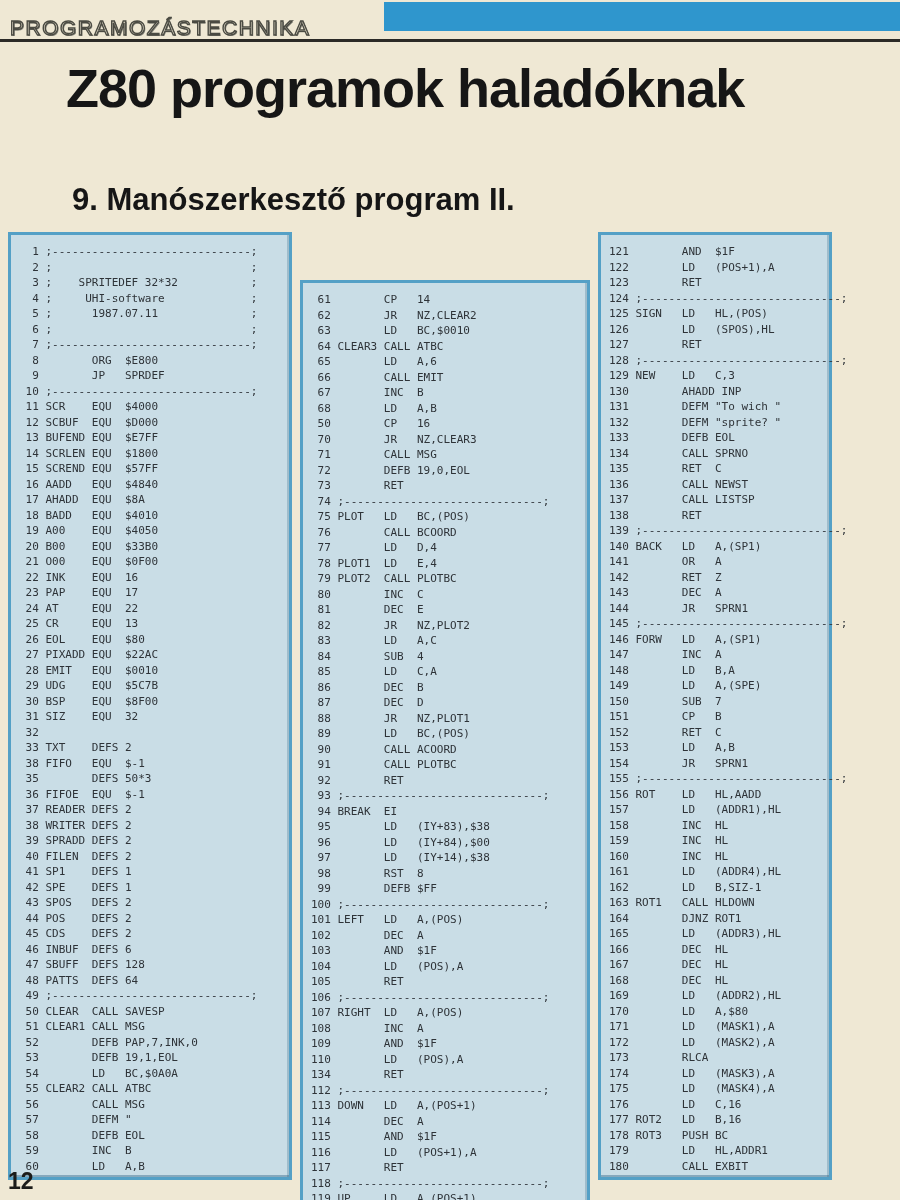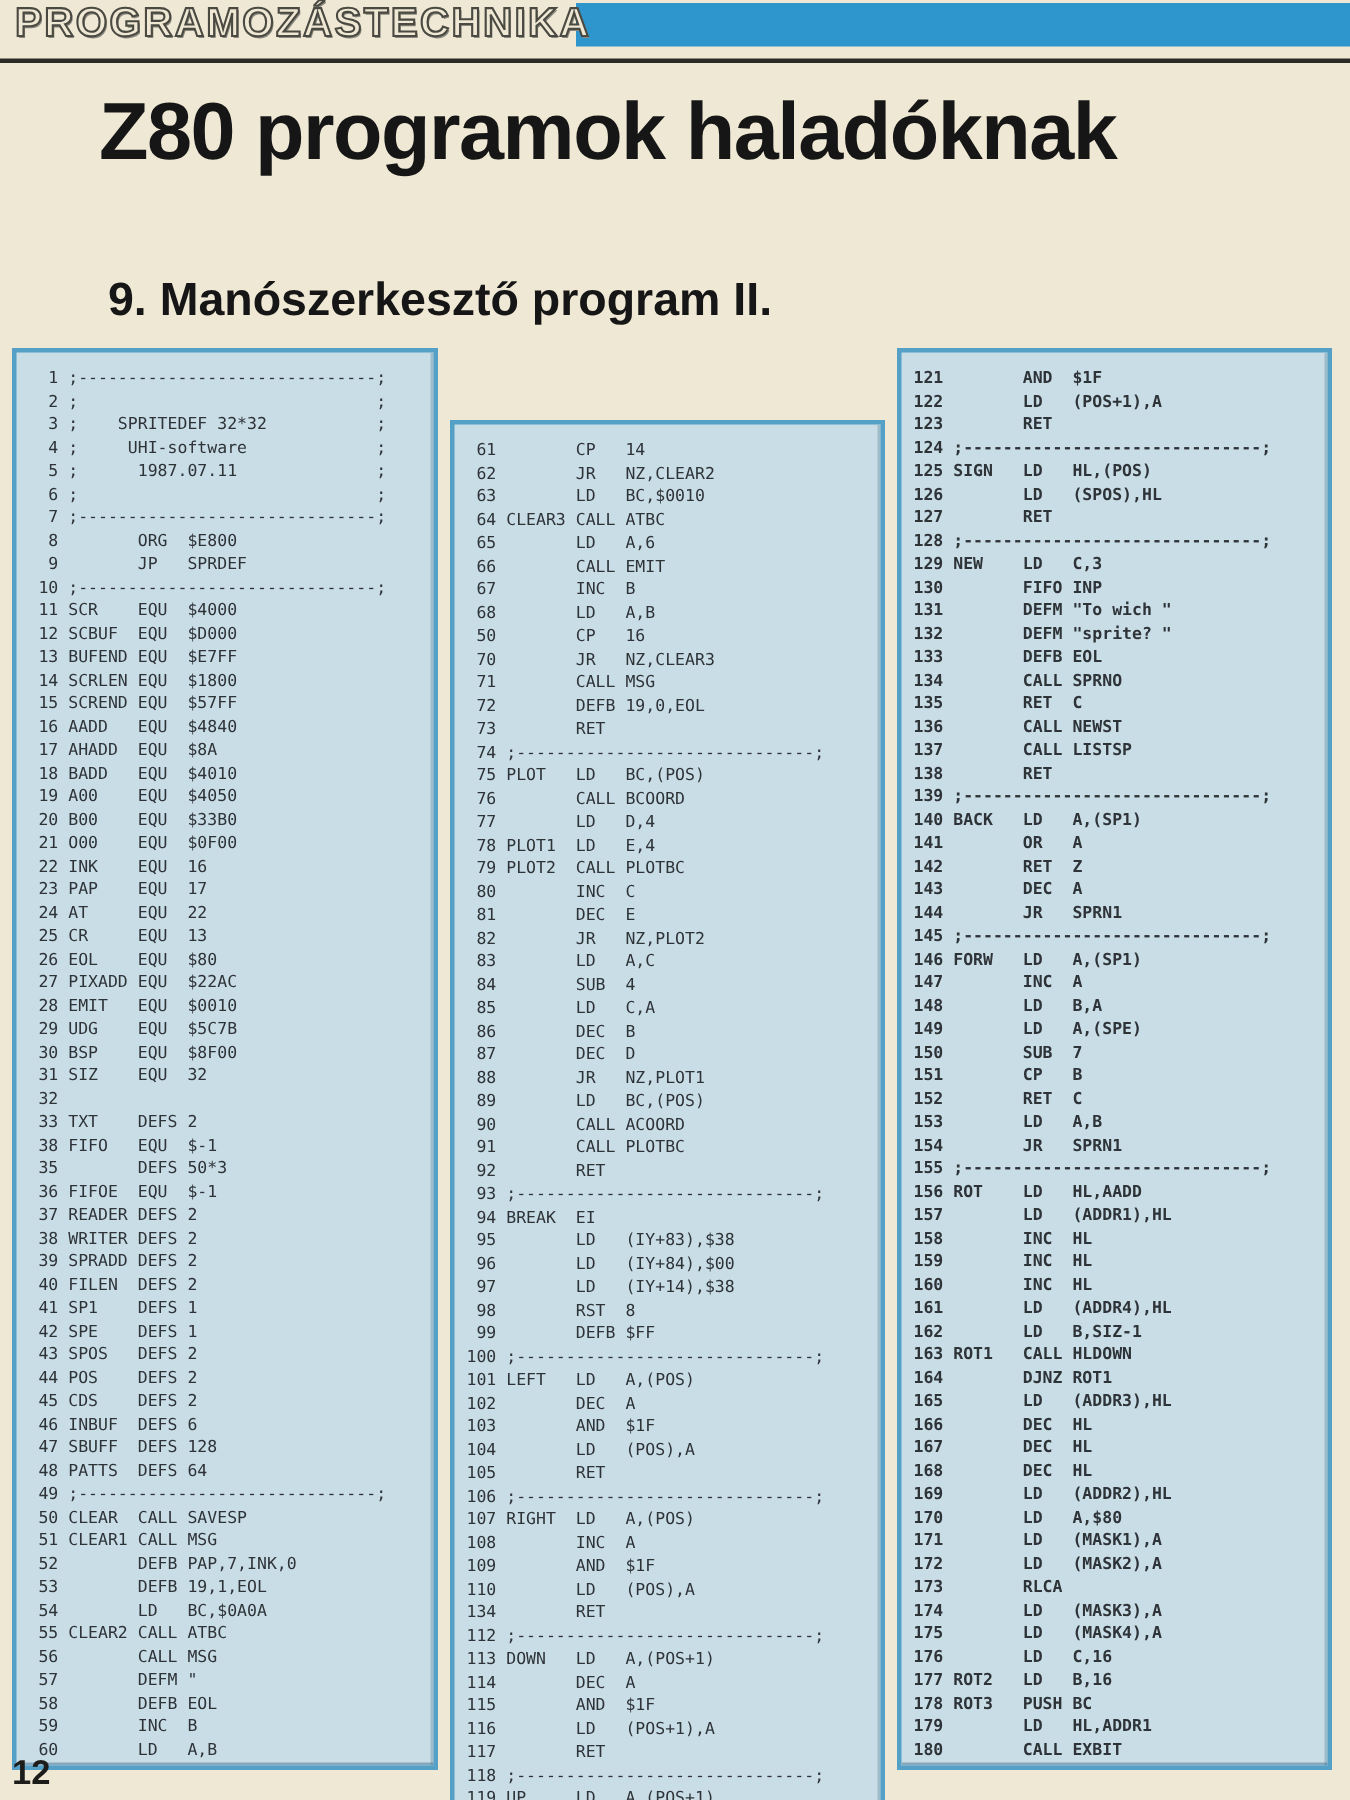--- a/index.html
+++ b/index.html
@@ -3,22 +3,22 @@
 <meta charset="utf-8">
 <style>
   html,body{margin:0;padding:0;}
   body{
     width:900px;height:1200px;position:relative;overflow:hidden;
     background:var(--paper,#efe8d4);
     font-family:"Liberation Sans",sans-serif;
   }
   
   .kicker{
-    position:absolute;top:0;left:10px;z-index:2;
-    font-size:27px;font-weight:bold;letter-spacing:1.5px;
+    position:absolute;top:16px;left:10px;z-index:2;
+    font-size:21px;font-weight:normal;letter-spacing:1.5px;
     color:var(--paper,#efe8d4);
     -webkit-text-stroke:1.4px #4a4a42;
     text-shadow:1px 1px 0 #8a897f;
     white-space:nowrap;
   }
   .topbar{
     position:absolute;top:2px;left:384px;right:0;height:29px;
     background:var(--accent-bar,#2f96cd);
   }
   .rule{
@@ -41,21 +41,21 @@
     background:var(--panel-fill,#c9dde6);
     border:3px solid var(--panel-border,#54a0c6);
     box-shadow:inset 0 -2px 0 rgba(35,90,125,.4), inset -2px 0 0 rgba(35,90,125,.25);
     padding:9px 4px 4px 8px;
     font-family:"DejaVu Sans Mono",monospace;
     font-size:11px;line-height:15.5px;
     color:var(--code-text,#2e3338);
   }
   #col1{left:8px;width:284px;}
   #col2{left:300px;width:290px;margin-top:48px;}
-  #col3{left:598px;width:290px;font-weight:bold;}
+  #col3{left:598px;width:234px;}
   .code-line{white-space:pre;}
   .code-line .ln{
     display:inline-block;width:3ch;text-align:right;margin-right:1ch;
   }
   
   .page-number{
     position:absolute;left:8px;top:1168px;
     font-size:23px;font-weight:bold;color:#1c1c1a;
   }
 </style>
@@ -197,21 +197,21 @@
 <section class="codebox" id="col3">
     <div class="code-line"><span class="ln">121</span><span class="src">       AND  $1F</span></div>
     <div class="code-line"><span class="ln">122</span><span class="src">       LD   (POS+1),A</span></div>
     <div class="code-line"><span class="ln">123</span><span class="src">       RET</span></div>
     <div class="code-line"><span class="ln">124</span><span class="src">;------------------------------;</span></div>
     <div class="code-line"><span class="ln">125</span><span class="src">SIGN   LD   HL,(POS)</span></div>
     <div class="code-line"><span class="ln">126</span><span class="src">       LD   (SPOS),HL</span></div>
     <div class="code-line"><span class="ln">127</span><span class="src">       RET</span></div>
     <div class="code-line"><span class="ln">128</span><span class="src">;------------------------------;</span></div>
     <div class="code-line"><span class="ln">129</span><span class="src">NEW    LD   C,3</span></div>
-    <div class="code-line"><span class="ln">130</span><span class="src">       FIFO INP</span></div>
+    <div class="code-line"><span class="ln">130</span><span class="src">       AHADD INP</span></div>
     <div class="code-line"><span class="ln">131</span><span class="src">       DEFM "To wich "</span></div>
     <div class="code-line"><span class="ln">132</span><span class="src">       DEFM "sprite? "</span></div>
     <div class="code-line"><span class="ln">133</span><span class="src">       DEFB EOL</span></div>
     <div class="code-line"><span class="ln">134</span><span class="src">       CALL SPRNO</span></div>
     <div class="code-line"><span class="ln">135</span><span class="src">       RET  C</span></div>
     <div class="code-line"><span class="ln">136</span><span class="src">       CALL NEWST</span></div>
     <div class="code-line"><span class="ln">137</span><span class="src">       CALL LISTSP</span></div>
     <div class="code-line"><span class="ln">138</span><span class="src">       RET</span></div>
     <div class="code-line"><span class="ln">139</span><span class="src">;------------------------------;</span></div>
     <div class="code-line"><span class="ln">140</span><span class="src">BACK   LD   A,(SP1)</span></div>

